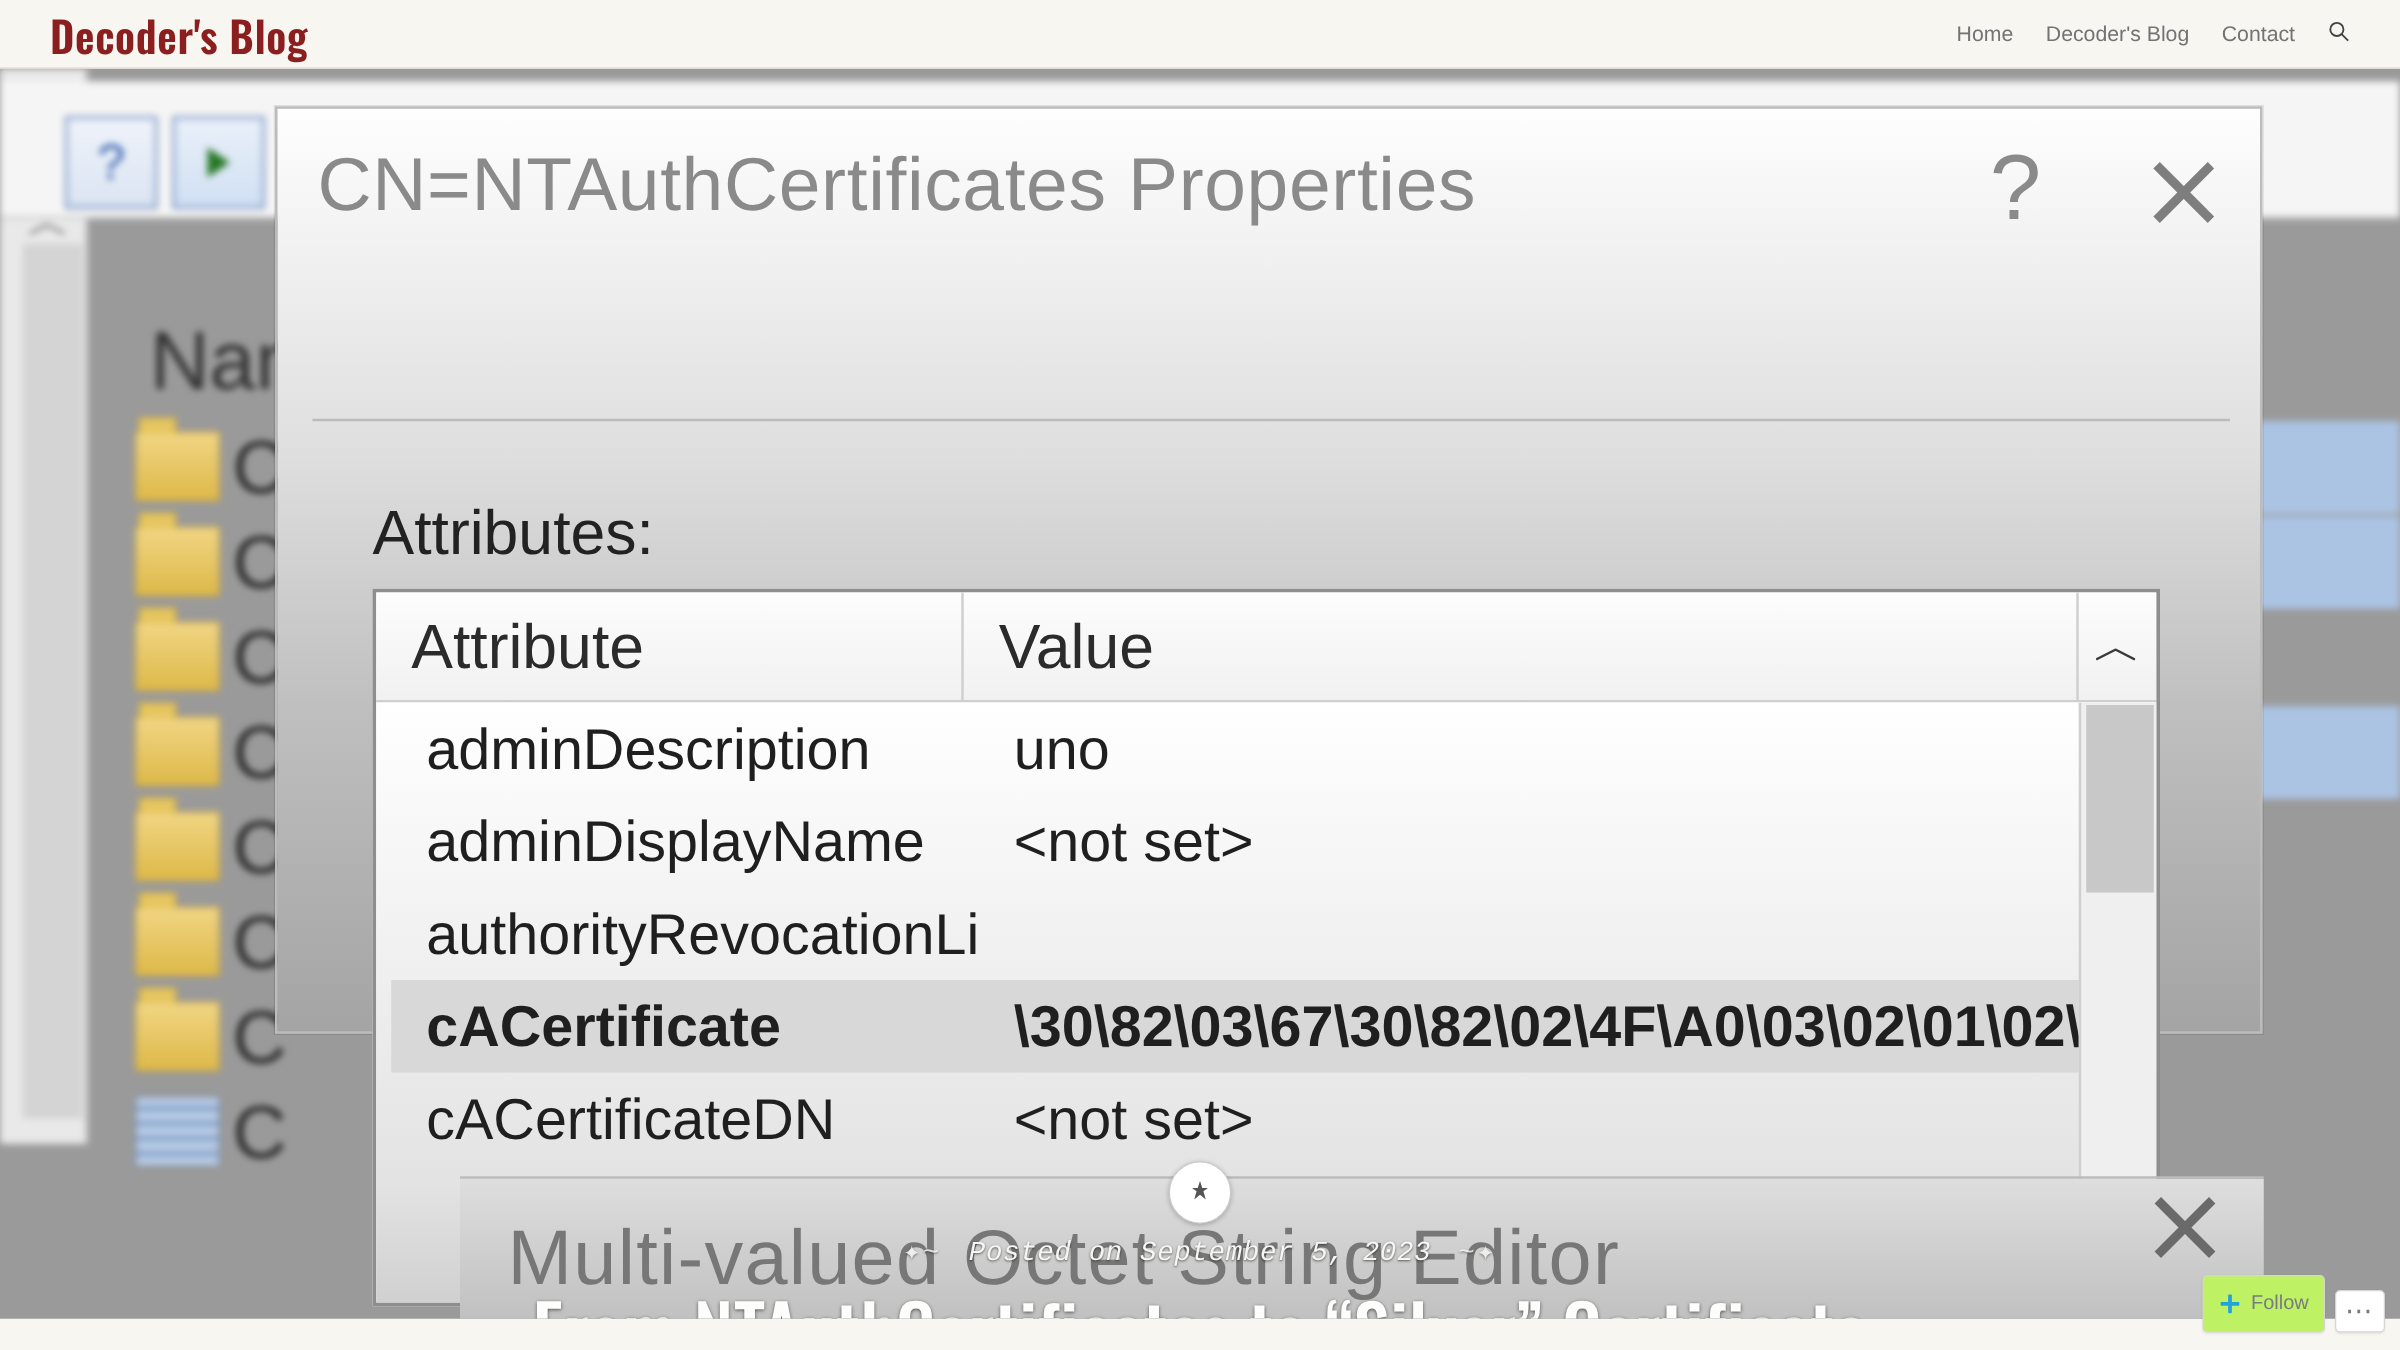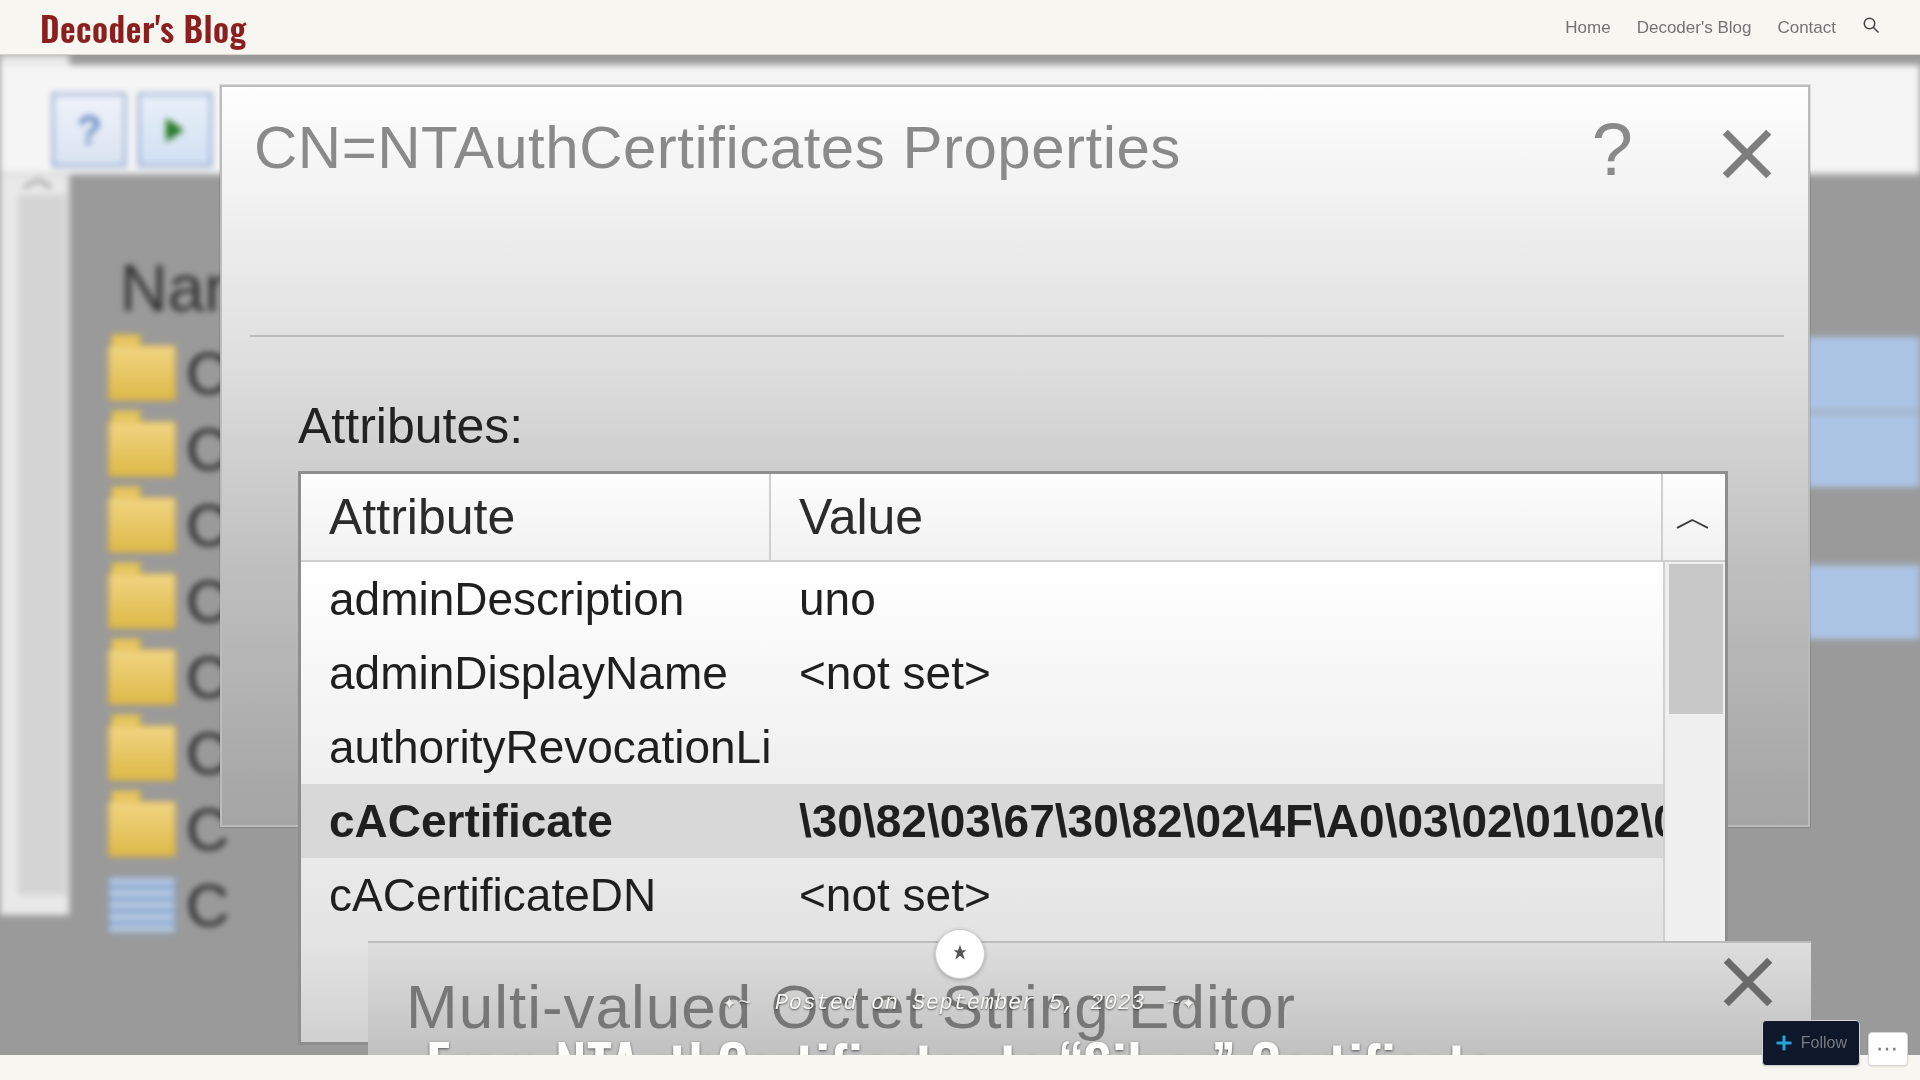--- a/index.html
+++ b/index.html
@@ -203,20 +203,21 @@
   .gh.scroll .chev{
     position:absolute; top:50%; left:50%; transform:translate(-50%,-50%);
     font-size:38px; color:#3a3a3a;
   }
 
   .grid-body{
     position:relative;
     height:480px;
     overflow:hidden;
     background:linear-gradient(#ffffff,#e3e3e3 80%,#d0d0d0);
+    padding-left:12px;
   }
   .row{
     display:flex;
     font-size:46px;
     color:#1f1f1f;
   }
   .row.sel{ background:#d8d8d8;font-weight:bold; }
   .cell{
     padding:10px 28px;
     white-space:nowrap;
@@ -306,21 +307,21 @@
     color:#fdfdfb;
     text-shadow:0 1px 3px rgba(0,0,0,.6);
     margin-top:4px;
   }
 
   
   .follow{
     position:absolute;
     right:60px; bottom:14px;
     height:46px;
-    background:#0f172a;
+    background:#bef264;
     border:1px solid #d5d5d5;
     border-radius:4px;
     display:flex;
     align-items:center;
     gap:8px;
     padding:0 12px;
     font-size:16px;
     color:#787c82;
     z-index:60;
     box-shadow:0 1px 2px rgba(0,0,0,.08);

